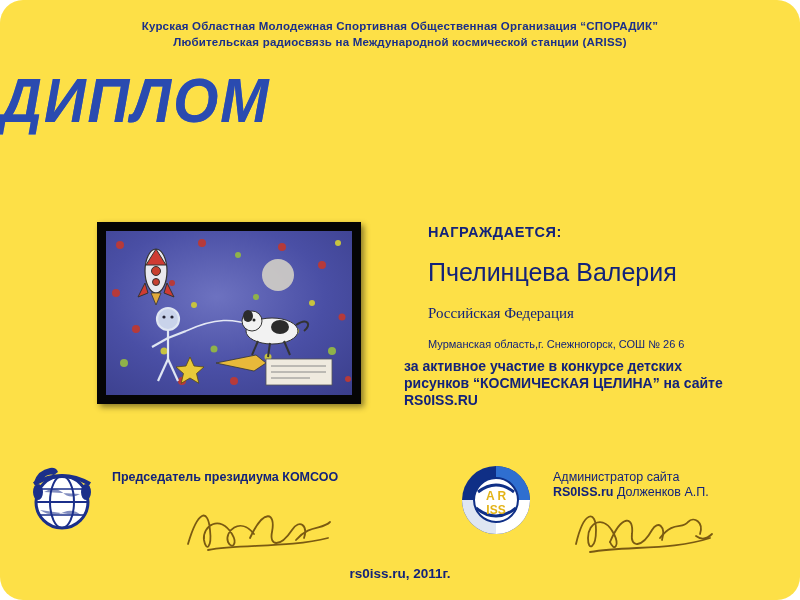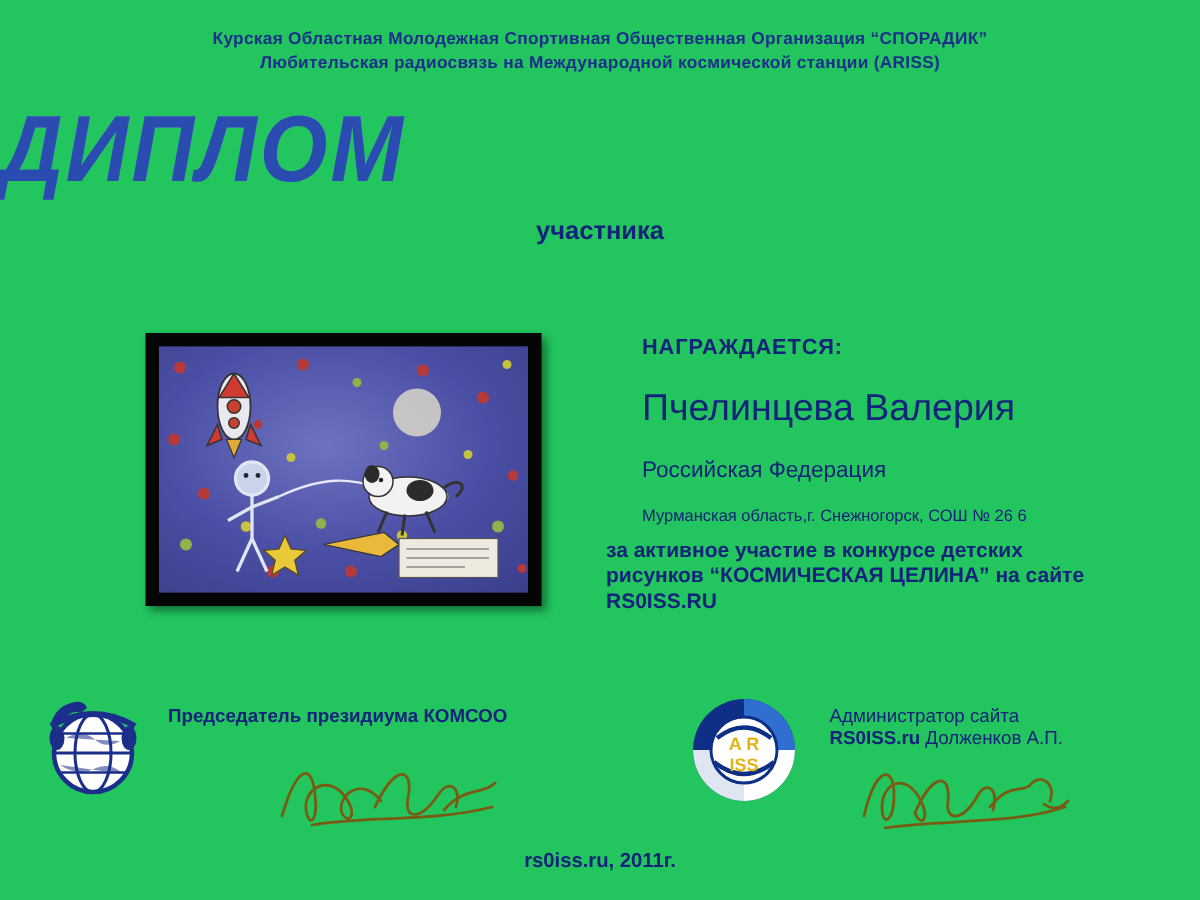--- a/index.html
+++ b/index.html
@@ -7,22 +7,23 @@
     padding: 0;
     background: #ffffff;
   }
   body {
     font-family: "Liberation Sans", sans-serif;
   }
   #page {
     position: relative;
     width: 800px;
     height: 600px;
-    background: #22c55e;
+    background: #fde047;
     overflow: hidden;
+    border-radius: 23px;
   }
 
   
   .header {
     position: absolute;
     top: 18px;
     left: 0;
     width: 800px;
     text-align: center;
     color: #1b2f8a;
@@ -104,20 +105,21 @@
     top: 258px;
     font-size: 25px;
     color: #13227a;
   }
   .country {
     position: absolute;
     left: 428px;
     top: 305px;
     font-size: 15px;
     color: #13227a;
+    font-family: Liberation Serif, serif;
   }
   .address {
     position: absolute;
     left: 428px;
     top: 338px;
     font-size: 11px;
     color: #13227a;
   }
   .reason {
     position: absolute;
@@ -196,21 +198,20 @@
 <div id="page">
 
   <div class="header">
     <div>Курская Областная Молодежная Спортивная Общественная Организация “СПОРАДИК”</div>
     <div class="line2">Любительская радиосвязь на Международной космической станции (ARISS)</div>
   </div>
 
   <div class="title-wrap">
     <span class="title">ДИПЛОМ</span>
   </div>
-  <div class="subtitle">участника</div>
 
   <div class="art-frame">
     <div class="art-inner">
       <svg class="art-svg" width="246" height="164" viewBox="0 0 246 164" xmlns="http://www.w3.org/2000/svg">
         <defs>
           <radialGradient id="skyg" cx="45%" cy="40%" r="80%">
             <stop offset="0%" stop-color="#6d72c0"></stop>
             <stop offset="55%" stop-color="#4a4fa5"></stop>
             <stop offset="100%" stop-color="#3b3f8c"></stop>
           </radialGradient>

